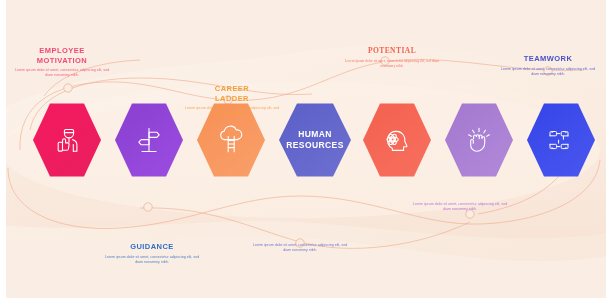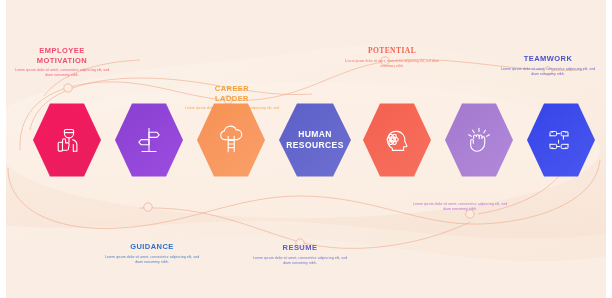--- a/index.html
+++ b/index.html
@@ -208,21 +208,20 @@
     <p class="title" style="color:#4a52c9;">TEAMWORK</p>
     <p class="body" style="color:#4a52c9;">Lorem ipsum dolor sit amet, consectetur adipiscing elit, sed diam nonummy nibh.</p>
   </div>
 
   <div class="block" style="left:104px;top:202px;margin-top:40px;">
     <p class="title" style="color:#2f6fc4;">GUIDANCE</p>
     <p class="body" style="color:#2f6fc4;">Lorem ipsum dolor sit amet, consectetur adipiscing elit, sed diam nonummy nibh.</p>
   </div>
 
   <div class="block" style="left:252px;top:243px;">
-    <p class="title" style="color:#5b5fc7;">RESUME</p>
     <p class="body" style="color:#5b5fc7;">Lorem ipsum dolor sit amet, consectetur adipiscing elit, sed diam nonummy nibh.</p>
   </div>
 
   <div class="block" style="left:412px;top:202px;">
     <p class="body" style="color:#b060d8;">Lorem ipsum dolor sit amet, consectetur adipiscing elit, sed diam nonummy nibh.</p>
   </div>
 
   <div class="edge left"></div>
   <div class="edge right"></div>
 </div>

